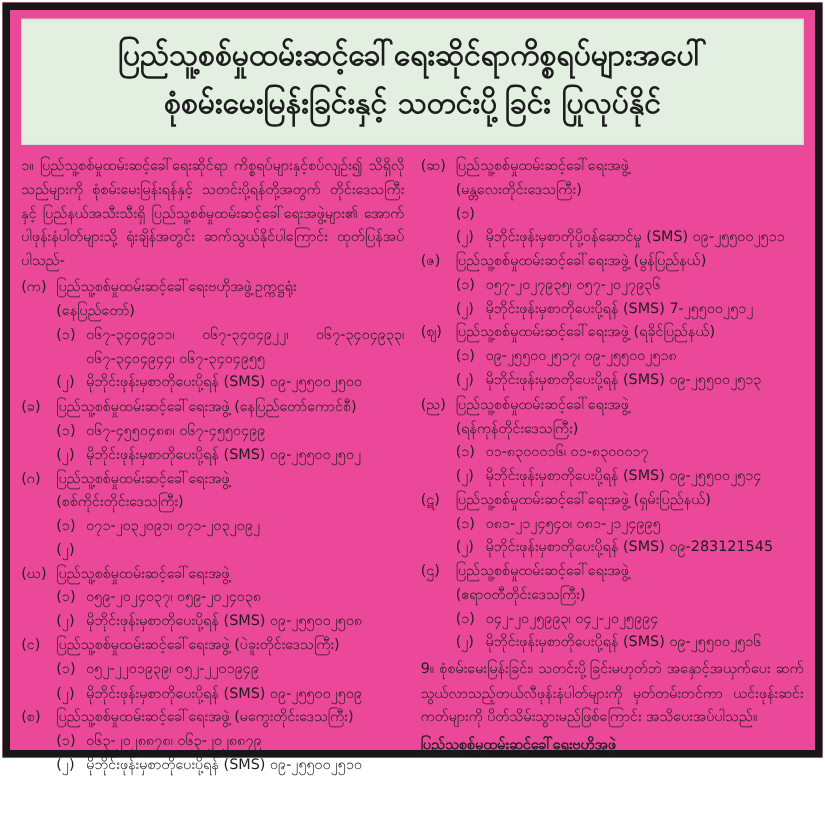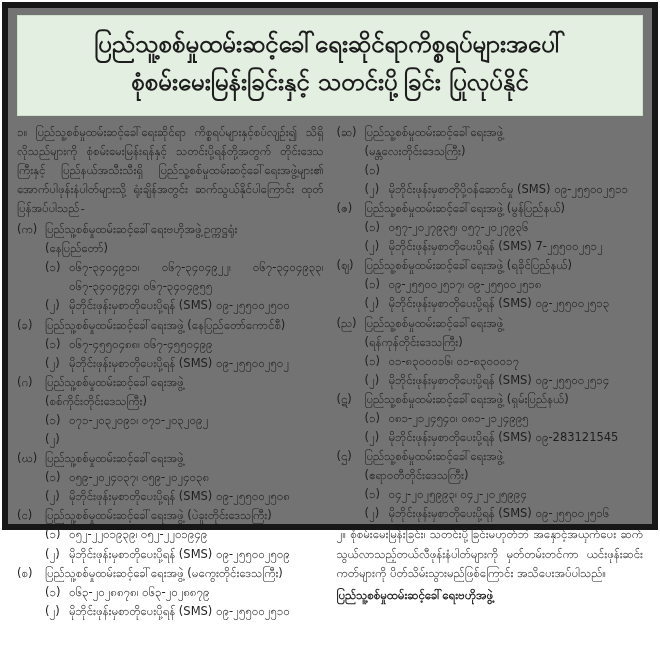--- a/index.html
+++ b/index.html
@@ -2,23 +2,23 @@
 <html><head>
 <meta charset="utf-8">
 <style>
   html,body{margin:0;padding:0;background:#ffffff;}
   body{
     width:660px;height:672px;overflow:hidden;
     font-family:"DejaVu Sans","Liberation Sans",sans-serif;
   }
   .page{
     box-sizing:border-box;
-    width:656px;height:528px;margin:2px;
+    width:656px;height:604px;margin:2px;
     border:6px solid #171717;
-    background:#737373;
+    background:#ec4899;
     padding:7px 9px 6px 9px;
   }
   .title-box{
     background:#e3efe1;
     border:1px solid #cfe0cd;
     text-align:center;
     padding:9px 4px 13px 4px;
   }
   .title-line{
     font-size:24px;
@@ -32,21 +32,21 @@
     margin-top:7px;
     color:#1e1e1e;
   }
   .col{
     flex:1;
     min-width:0;
     font-size:11.5px;
     line-height:1.66;
     text-align:justify;
   }
-  .intro{margin:0 0 2px 0;font-family:Liberation Mono, monospace;}
+  .intro{margin:0 0 2px 0;}
   .section{margin:0;}
   .sec-head{display:flex;}
   .sec-label{flex:0 0 28px;}
   .sec-org{flex:1;min-width:0;}
   .sec-region-row{padding-left:28px;}
   .sub-row{display:flex;padding-left:28px;}
   .sub-label{flex:0 0 24px;}
   .sub-text{flex:1;min-width:0;}
   .closing{margin:2px 0 0 0;}
   .signature{
@@ -241,19 +241,19 @@
             <div class="sub-row">
               <span class="sub-label">(၁)</span>
               <span class="sub-text">၀၄၂-၂၀၂၅၉၉၃၊ ၀၄၂-၂၀၂၅၉၉၄</span>
             </div>
             <div class="sub-row">
               <span class="sub-label">(၂)</span>
               <span class="sub-text"><span>မိုဘိုင်းဖုန်းမှစာတိုပေးပို့ရန် (SMS)</span> <span>၀၉-၂၅၅၀၀၂၅၁၆</span></span>
             </div>
           </div>
         </div>
-      <p class="closing">၂။  စုံစမ်းမေးမြန်းခြင်း၊ သတင်းပို့ခြင်းမဟုတ်ဘဲ အနှောင့်အယှက်ပေး ဆက်သွယ်လာသည့်တယ်လီဖုန်းနံပါတ်များကို မှတ်တမ်းတင်ကာ ယင်းဖုန်းဆင်းကတ်များကို ပိတ်သိမ်းသွားမည်ဖြစ်ကြောင်း အသိပေးအပ်ပါသည်။</p>
+      <p class="closing">9။  စုံစမ်းမေးမြန်းခြင်း၊ သတင်းပို့ခြင်းမဟုတ်ဘဲ အနှောင့်အယှက်ပေး ဆက်သွယ်လာသည့်တယ်လီဖုန်းနံပါတ်များကို မှတ်တမ်းတင်ကာ ယင်းဖုန်းဆင်းကတ်များကို ပိတ်သိမ်းသွားမည်ဖြစ်ကြောင်း အသိပေးအပ်ပါသည်။</p>
       <div class="signature">ပြည်သူ့စစ်မှုထမ်းဆင့်ခေါ်ရေးဗဟိုအဖွဲ့</div>
     </div>
 
   </div>
 
 </div>
 
 </body></html>

